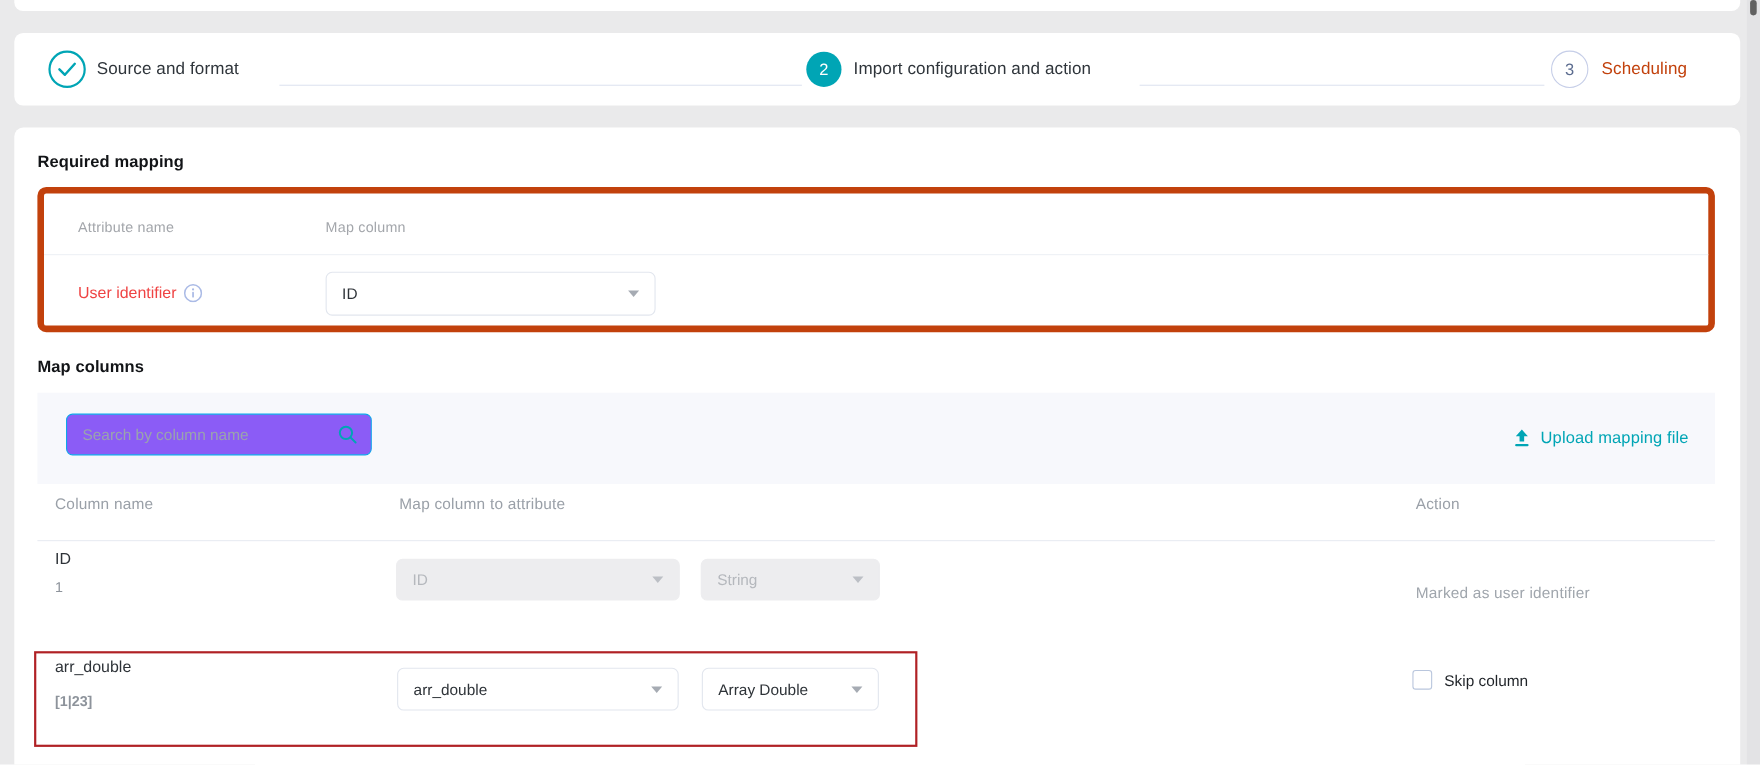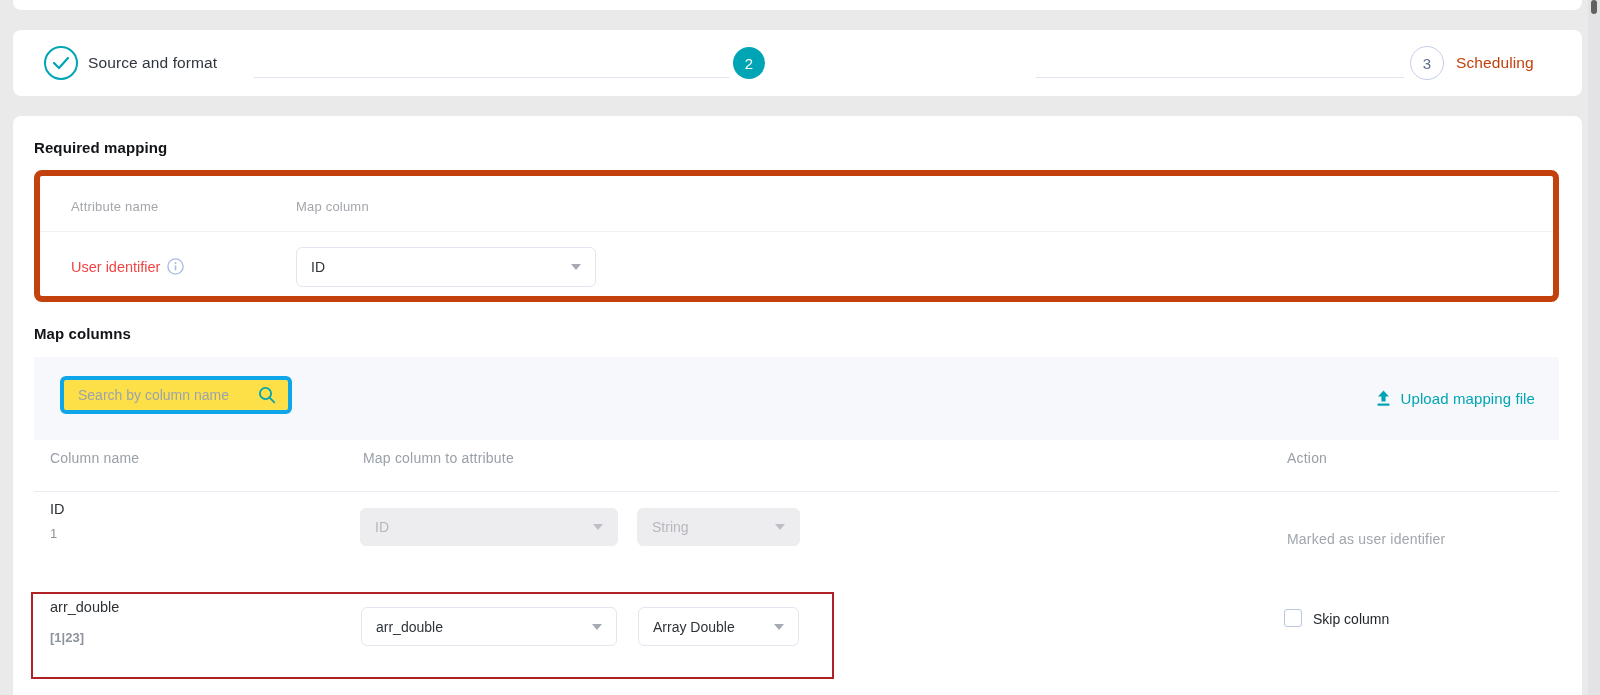--- a/index.html
+++ b/index.html
@@ -46,22 +46,22 @@
     background:#fff; border:1px solid #e2e6ee; border-radius:6px;
     padding:0 14px; font-size:14px; color:#2e3338; cursor:pointer;
   }
   .dropdown.disabled { background:#ededef; border-color:#ededef; color:#b5b8bd; cursor:default; }
   .caret { width:0; height:0; border-left:5px solid transparent; border-right:5px solid transparent; border-top:6px solid #a6abb3; }
   .dropdown.disabled .caret { border-top-color:#bcbfc5; }
 
   
   .panel { left:21px; top:241px; width:1525px; height:83px; background:#f7f8fc; }
   .search-box {
-    left:26px; top:19px; width:232px; height:38px; background:#fde047;
-    border:4px solid #0ea5e9; border-radius:6px;
+    left:26px; top:19px; width:278px; height:38px; background:#8b5cf6;
+    border:1px solid #0ea5e9; border-radius:6px;
     display:flex; align-items:center; padding:0 12px 0 14px;
   }
   .search-box input {
     flex:1; border:none; outline:none; font-size:14px; color:#2e3338;
     font-family:"Liberation Sans", sans-serif; background:transparent; min-width:0;
   }
   .search-box input::placeholder { color:#9aa3ae; }
   .upload-link {
     right:24px; top:0; height:83px; display:flex; align-items:center; gap:9px;
     color:#00a5b5; font-size:15px; font-weight:500; cursor:pointer; letter-spacing:.1px;
@@ -94,20 +94,21 @@
       <polyline points="2,7 7,12 16,2" fill="none" stroke="#00a5b5" stroke-width="2.2" stroke-linecap="round" stroke-linejoin="round"></polyline>
     </svg>
   </div>
   <div class="abs step-label" style="left:75px;">Source and format</div>
 
   <div class="abs step-line" style="left:241px; width:475px;"></div>
 
   <div class="abs step-circle step-current">
     <span>2</span>
   </div>
+  <div class="abs step-label" style="left:763px;">Import configuration and action</div>
 
   <div class="abs step-line" style="left:1023px; width:368px;"></div>
 
   <div class="abs step-circle step-next">
     <span>3</span>
   </div>
   <div class="abs step-label inactive" style="left:1443px;">Scheduling</div>
 </div>
 
 <div class="abs main-card">

